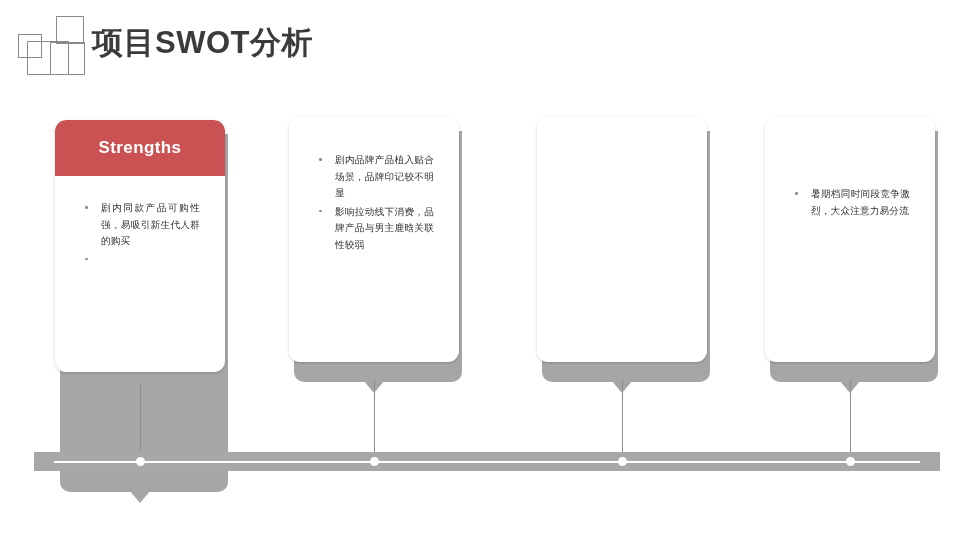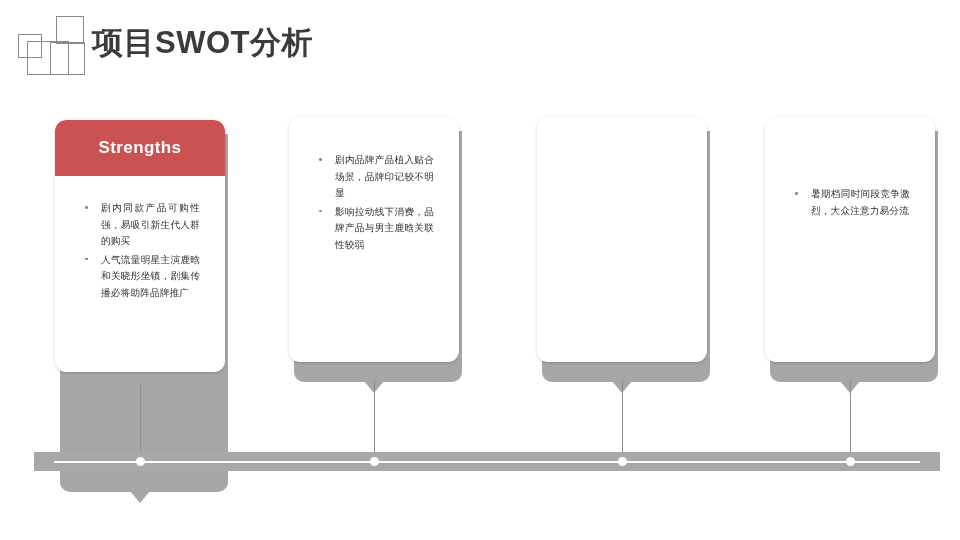--- a/index.html
+++ b/index.html
@@ -180,21 +180,20 @@
     <div class="card-shadow-tail" style="top:14px; height:358px;"></div>
     <div class="card-tail-tri" style="left:74px; top:370px;"></div>
     <div class="card-body" style="height:252px;">
       <div class="card-head">
         <span class="card-head-label">Strengths</span>
       </div>
       <div class="card-content">
         <ul class="bullets">
           <li><span class="dot"></span><span>剧内同款产品可购性强，易吸引新生代人群的购买</span></li>
           <li><span class="dot"></span></li>
-          <li><span class="dot"></span><span>人气流量明星主演鹿晗和关晓彤坐镇，剧集传播必将助阵品牌推广</span></li>
         </ul>
       </div>
     </div>
   </div>
 
   <div class="card" id="card-1" style="left:281px; top:117px;">
     <div class="card-shadow-tail" style="top:14px; height:251px;"></div>
     <div class="card-tail-tri" style="left:74px; top:263px;"></div>
     <div class="card-body" style="height:245px;">
       <div class="card-content" style="padding-top:19px;">

